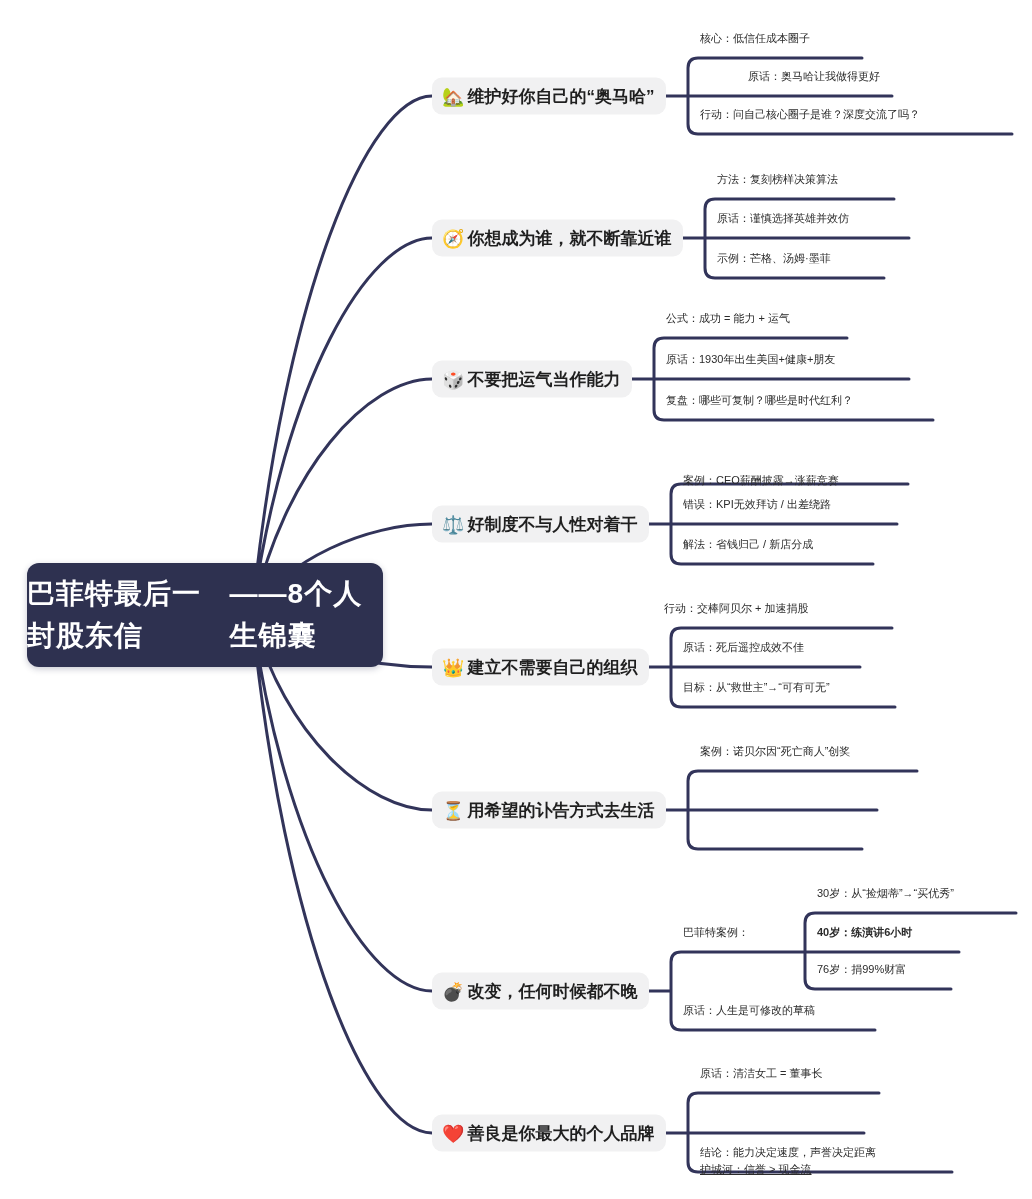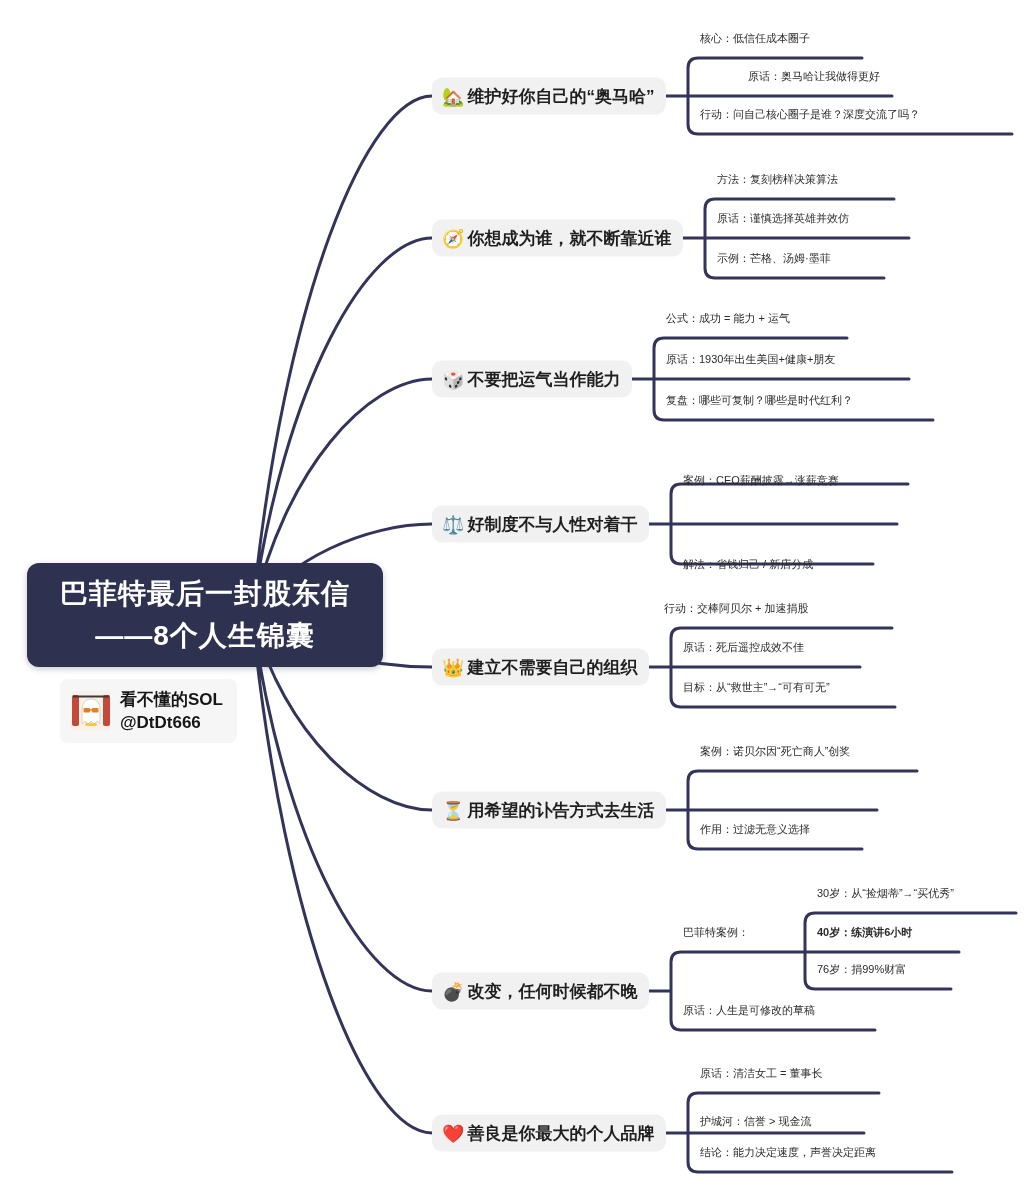--- a/index.html
+++ b/index.html
@@ -20,21 +20,21 @@
   }
   .topic .ticon{font-size:18px;line-height:1;}
   .child{
     position:absolute;height:33px;line-height:26px;box-sizing:border-box;
     padding:0 8px 3px 12px;font-size:11px;font-weight:500;
     white-space:nowrap;color:var(--text);
   }
   #central{
     position:absolute;left:27px;top:563px;width:356px;height:104px;
     background:var(--central-bg);color:var(--central-text);border-radius:12px;
-    display:flex;flex-direction:column;align-items:center;justify-content:center;
+    display:flex;flex-direction:row;align-items:center;justify-content:center;
     font-size:28px;font-weight:bold;line-height:42px;letter-spacing:1px;
     box-shadow:0 2px 6px rgba(40,44,80,.25);
   }
   #author{
     position:absolute;left:60px;top:679px;background:var(--card-bg);
     border-radius:8px;padding:9px 14px 9px 11px;display:flex;align-items:center;gap:9px;
   }
   #author .aname{font-size:17px;font-weight:bold;line-height:23px;color:#161616;}
   .avatar{width:40px;height:40px;flex:0 0 auto;}
 </style>
@@ -45,37 +45,20 @@
   <svg id="links" width="1032" height="1199">
     <path id="curvePaths" fill="none" stroke="#32345A" stroke-width="3" stroke-linecap="round" d="M 252 615 C 284 293 368 96 432 96 M 252 615 C 284 381 368 238 432 238 M 252 615 C 284 469 368 379 432 379 M 252 615 C 284 559 368 524 432 524 M 252 615 C 284 647 368 667 432 667 M 252 615 C 284 736 368 810 432 810 M 252 615 C 284 848 368 991 432 991 M 252 615 C 284 936 368 1133 432 1133"></path>
     <path id="branchPaths" fill="none" stroke="#32345A" stroke-width="3" stroke-linecap="round" stroke-linejoin="round" d="M 664 96 H 688 M 698 58 Q 688 58 688 68 L 688 124 Q 688 134 698 134 M 698 58 H 862 M 688 96 H 892 M 698 134 H 1012 M 681 238 H 705 M 715 199 Q 705 199 705 209 L 705 268 Q 705 278 715 278 M 715 199 H 894 M 705 238 H 909 M 715 278 H 884 M 630 379 H 654 M 664 338 Q 654 338 654 348 L 654 410 Q 654 420 664 420 M 664 338 H 847 M 654 379 H 909 M 664 420 H 933 M 647 524 H 671 M 681 484 Q 671 484 671 494 L 671 554 Q 671 564 681 564 M 681 484 H 908 M 671 524 H 897 M 681 564 H 873 M 647 667 H 671 M 681 628 Q 671 628 671 638 L 671 697 Q 671 707 681 707 M 681 628 H 892 M 671 667 H 860 M 681 707 H 895 M 664 810 H 688 M 698 771 Q 688 771 688 781 L 688 839 Q 688 849 698 849 M 698 771 H 917 M 688 810 H 877 M 698 849 H 862 M 647 991 H 671 M 681 952 Q 671 952 671 962 L 671 1020 Q 671 1030 681 1030 M 681 952 H 805 M 815 913 Q 805 913 805 923 L 805 979 Q 805 989 815 989 M 815 913 H 1016 M 805 952 H 959 M 815 989 H 951 M 681 1030 H 875 M 664 1133 H 688 M 698 1093 Q 688 1093 688 1103 L 688 1162 Q 688 1172 698 1172 M 698 1093 H 879 M 688 1133 H 864 M 698 1172 H 952"></path>
   </svg>
 
   <div id="central">
     <div>巴菲特最后一封股东信</div>
     <div>——8个人生锦囊</div>
   </div>
 
-  <div id="author">
-    <svg class="avatar" viewBox="0 0 40 40">
-      <rect width="40" height="40" rx="5" fill="#F8F1E7"></rect>
-      <rect x="1" y="4" width="7" height="31" rx="2" fill="#C24A3B"></rect>
-      <rect x="32" y="4" width="7" height="31" rx="2" fill="#C24A3B"></rect>
-      <line x1="2" y1="5.5" x2="38" y2="5.5" stroke="#3A3A3A" stroke-width="2"></line>
-      <path d="M20 8 c-7 0 -9 6 -9 11 v14 l3 -3 3 3 3 -3 3 3 3 -3 3 3 v-14 c0 -5 -2 -11 -9 -11 z" fill="#FFFFFF" stroke="#D8D2C6" stroke-width="1"></path>
-      <rect x="12.5" y="17" width="6.5" height="4.5" rx="1" fill="#E67E22"></rect>
-      <rect x="21" y="17" width="6.5" height="4.5" rx="1" fill="#E67E22"></rect>
-      <line x1="19" y1="19" x2="21" y2="19" stroke="#E67E22" stroke-width="1.5"></line>
-      <rect x="14" y="32" width="12" height="3" rx="1.5" fill="#F5C84C"></rect>
-    </svg>
-    <div>
-      <div class="aname">看不懂的SOL</div>
-      <div class="aname">@DtDt666</div>
-    </div>
-  </div>
 <div class="topic" style="left: 432px; top: 96px;">
       <span class="ticon">🏡</span>
       <span>维护好你自己的“奥马哈”</span>
     </div>
     <div class="child" style="left: 688px; top: 25px;">核心：低信任成本圈子</div>
     <div class="child" style="left: 688px; top: 63px; margin-left: 48px;">原话：奥马哈让我做得更好</div>
     <div class="child" style="left: 688px; top: 101px;">行动：问自己核心圈子是谁？深度交流了吗？</div>
     <div class="topic" style="left: 432px; top: 238px;">
       <span class="ticon">🧭</span>
       <span>你想成为谁，就不断靠近谁</span>
@@ -88,43 +71,43 @@
       <span>不要把运气当作能力</span>
     </div>
     <div class="child" style="left: 654px; top: 305px;">公式：成功 = 能力 + 运气</div>
     <div class="child" style="left: 654px; top: 346px;">原话：1930年出生美国+健康+朋友</div>
     <div class="child" style="left: 654px; top: 387px;">复盘：哪些可复制？哪些是时代红利？</div>
     <div class="topic" style="left: 432px; top: 524px;">
       <span class="ticon">⚖️</span>
       <span>好制度不与人性对着干</span>
     </div>
     <div class="child" style="left: 671px; top: 451px; margin-top: 16px;">案例：CEO薪酬披露→涨薪竞赛</div>
-    <div class="child" style="left: 671px; top: 551px; text-align: center;">解法：省钱归己 / 新店分成</div>
+    <div class="child" style="left: 671px; top: 491px;">错误：KPI无效拜访 / 出差绕路</div>
+    <div class="child" style="left: 671px; top: 531px; text-align: center;">解法：省钱归己 / 新店分成</div>
     <div class="topic" style="left: 432px; top: 667px;">
       <span class="ticon">👑</span>
       <span>建立不需要自己的组织</span>
     </div>
     <div class="child" style="left: 652px; top: 595px;">行动：交棒阿贝尔 + 加速捐股</div>
     <div class="child" style="left: 671px; top: 634px;">原话：死后遥控成效不佳</div>
     <div class="child" style="left: 671px; top: 674px;">目标：从“救世主”→“可有可无”</div>
     <div class="topic" style="left: 432px; top: 810px;">
       <span class="ticon">⏳</span>
       <span>用希望的讣告方式去生活</span>
     </div>
     <div class="child" style="left: 688px; top: 738px;">案例：诺贝尔因“死亡商人”创奖</div>
-    <div class="child" style="left: 688px; top: 816px;">作用：过滤无意义选择</div>
     <div class="topic" style="left: 432px; top: 991px;">
       <span class="ticon">💣</span>
       <span>改变，任何时候都不晚</span>
     </div>
     <div class="child" style="left: 671px; top: 919px;">巴菲特案例：</div>
     <div class="child" style="left: 805px; top: 880px;">30岁：从“捡烟蒂”→“买优秀”</div>
     <div class="child" style="left: 805px; top: 919px; font-weight: bold;">40岁：练演讲6小时</div>
     <div class="child" style="left: 805px; top: 956px; text-align: right;">76岁：捐99%财富</div>
     <div class="child" style="left: 671px; top: 997px;">原话：人生是可修改的草稿</div>
     <div class="topic" style="left: 432px; top: 1133px;">
       <span class="ticon">❤️</span>
       <span>善良是你最大的个人品牌</span>
     </div>
     <div class="child" style="left: 688px; top: 1060px;">原话：清洁女工 = 董事长</div>
-    <div class="child" style="left: 688px; top: 1108px;">护城河：信誉 &gt; 现金流</div>
+    <div class="child" style="left: 688px; top: 1156px; text-decoration: underline;">护城河：信誉 &gt; 现金流</div>
     <div class="child" style="left: 688px; top: 1139px;">结论：能力决定速度，声誉决定距离</div>
   </div>
 
 </body></html>

